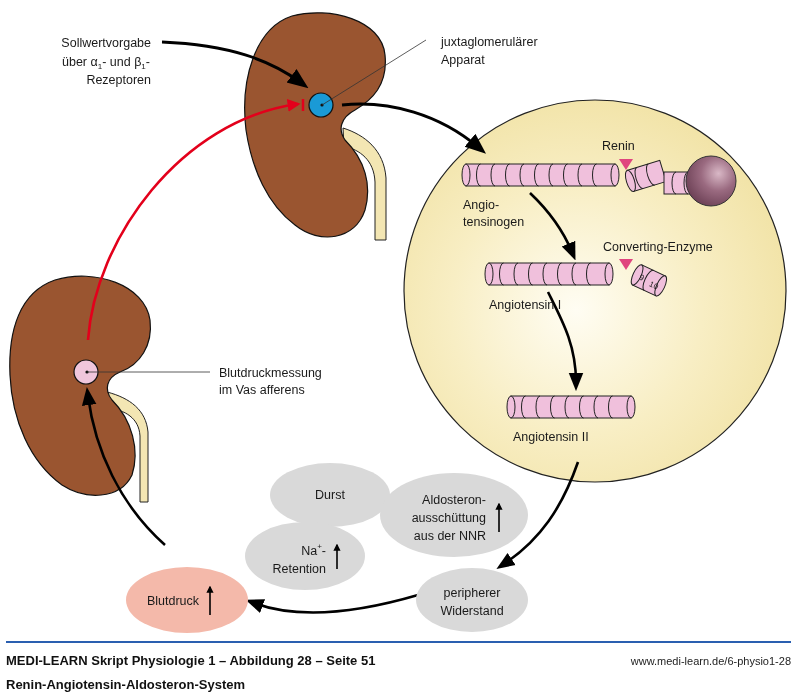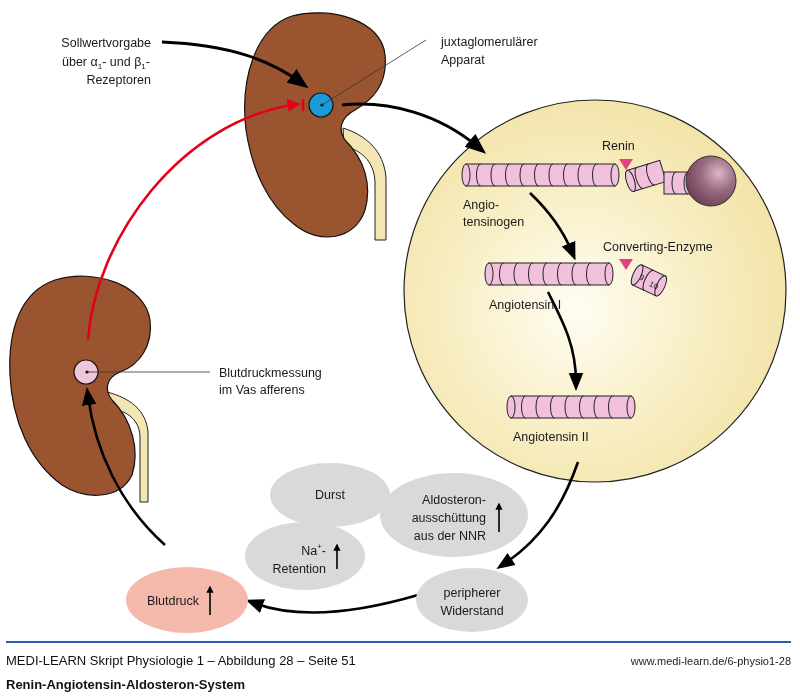--- a/index.html
+++ b/index.html
@@ -3,21 +3,21 @@
 <meta charset="utf-8">
 <style>
   html, body { margin: 0; padding: 0; background: #ffffff; }
   body { width: 800px; height: 696px; position: relative; overflow: hidden;
          font-family: "Liberation Sans", sans-serif; color: #1a1a1a; }
   #stage { position: absolute; left: 0; top: 0; width: 800px; height: 640px; }
   .lbl { font-family: "Liberation Sans", sans-serif; font-size: 12.5px; fill: #1a1a1a; }
   .num { font-family: "Liberation Sans", sans-serif; font-size: 8px; fill: #1a1a1a; }
   .sub { font-size: 8px; }
   .footer-line { position: absolute; left: 6px; top: 641px; width: 785px; height: 2px; background: #2a5fb0; }
-  .footer-title { position: absolute; left: 6px; top: 653px; font-size: 13px; font-weight: normal; color: #111; }
+  .footer-title { position: absolute; left: 6px; top: 653px; font-size: 13px; font-weight: bold; color: #111; }
   .footer-sub { position: absolute; left: 6px; top: 677px; font-size: 13px; font-weight: bold; color: #111; text-align: right; }
   .footer-url { position: absolute; right: 9px; top: 655px; font-size: 11px; color: #222; }
 </style>
 </head>
 <body>
 
 <svg id="stage" width="800" height="640" viewBox="0 0 800 640" xmlns="http://www.w3.org/2000/svg">
   <defs>
     <radialGradient id="circGrad" cx="0.45" cy="0.55" r="0.6">
       <stop offset="0" stop-color="#fffdf3"></stop>

